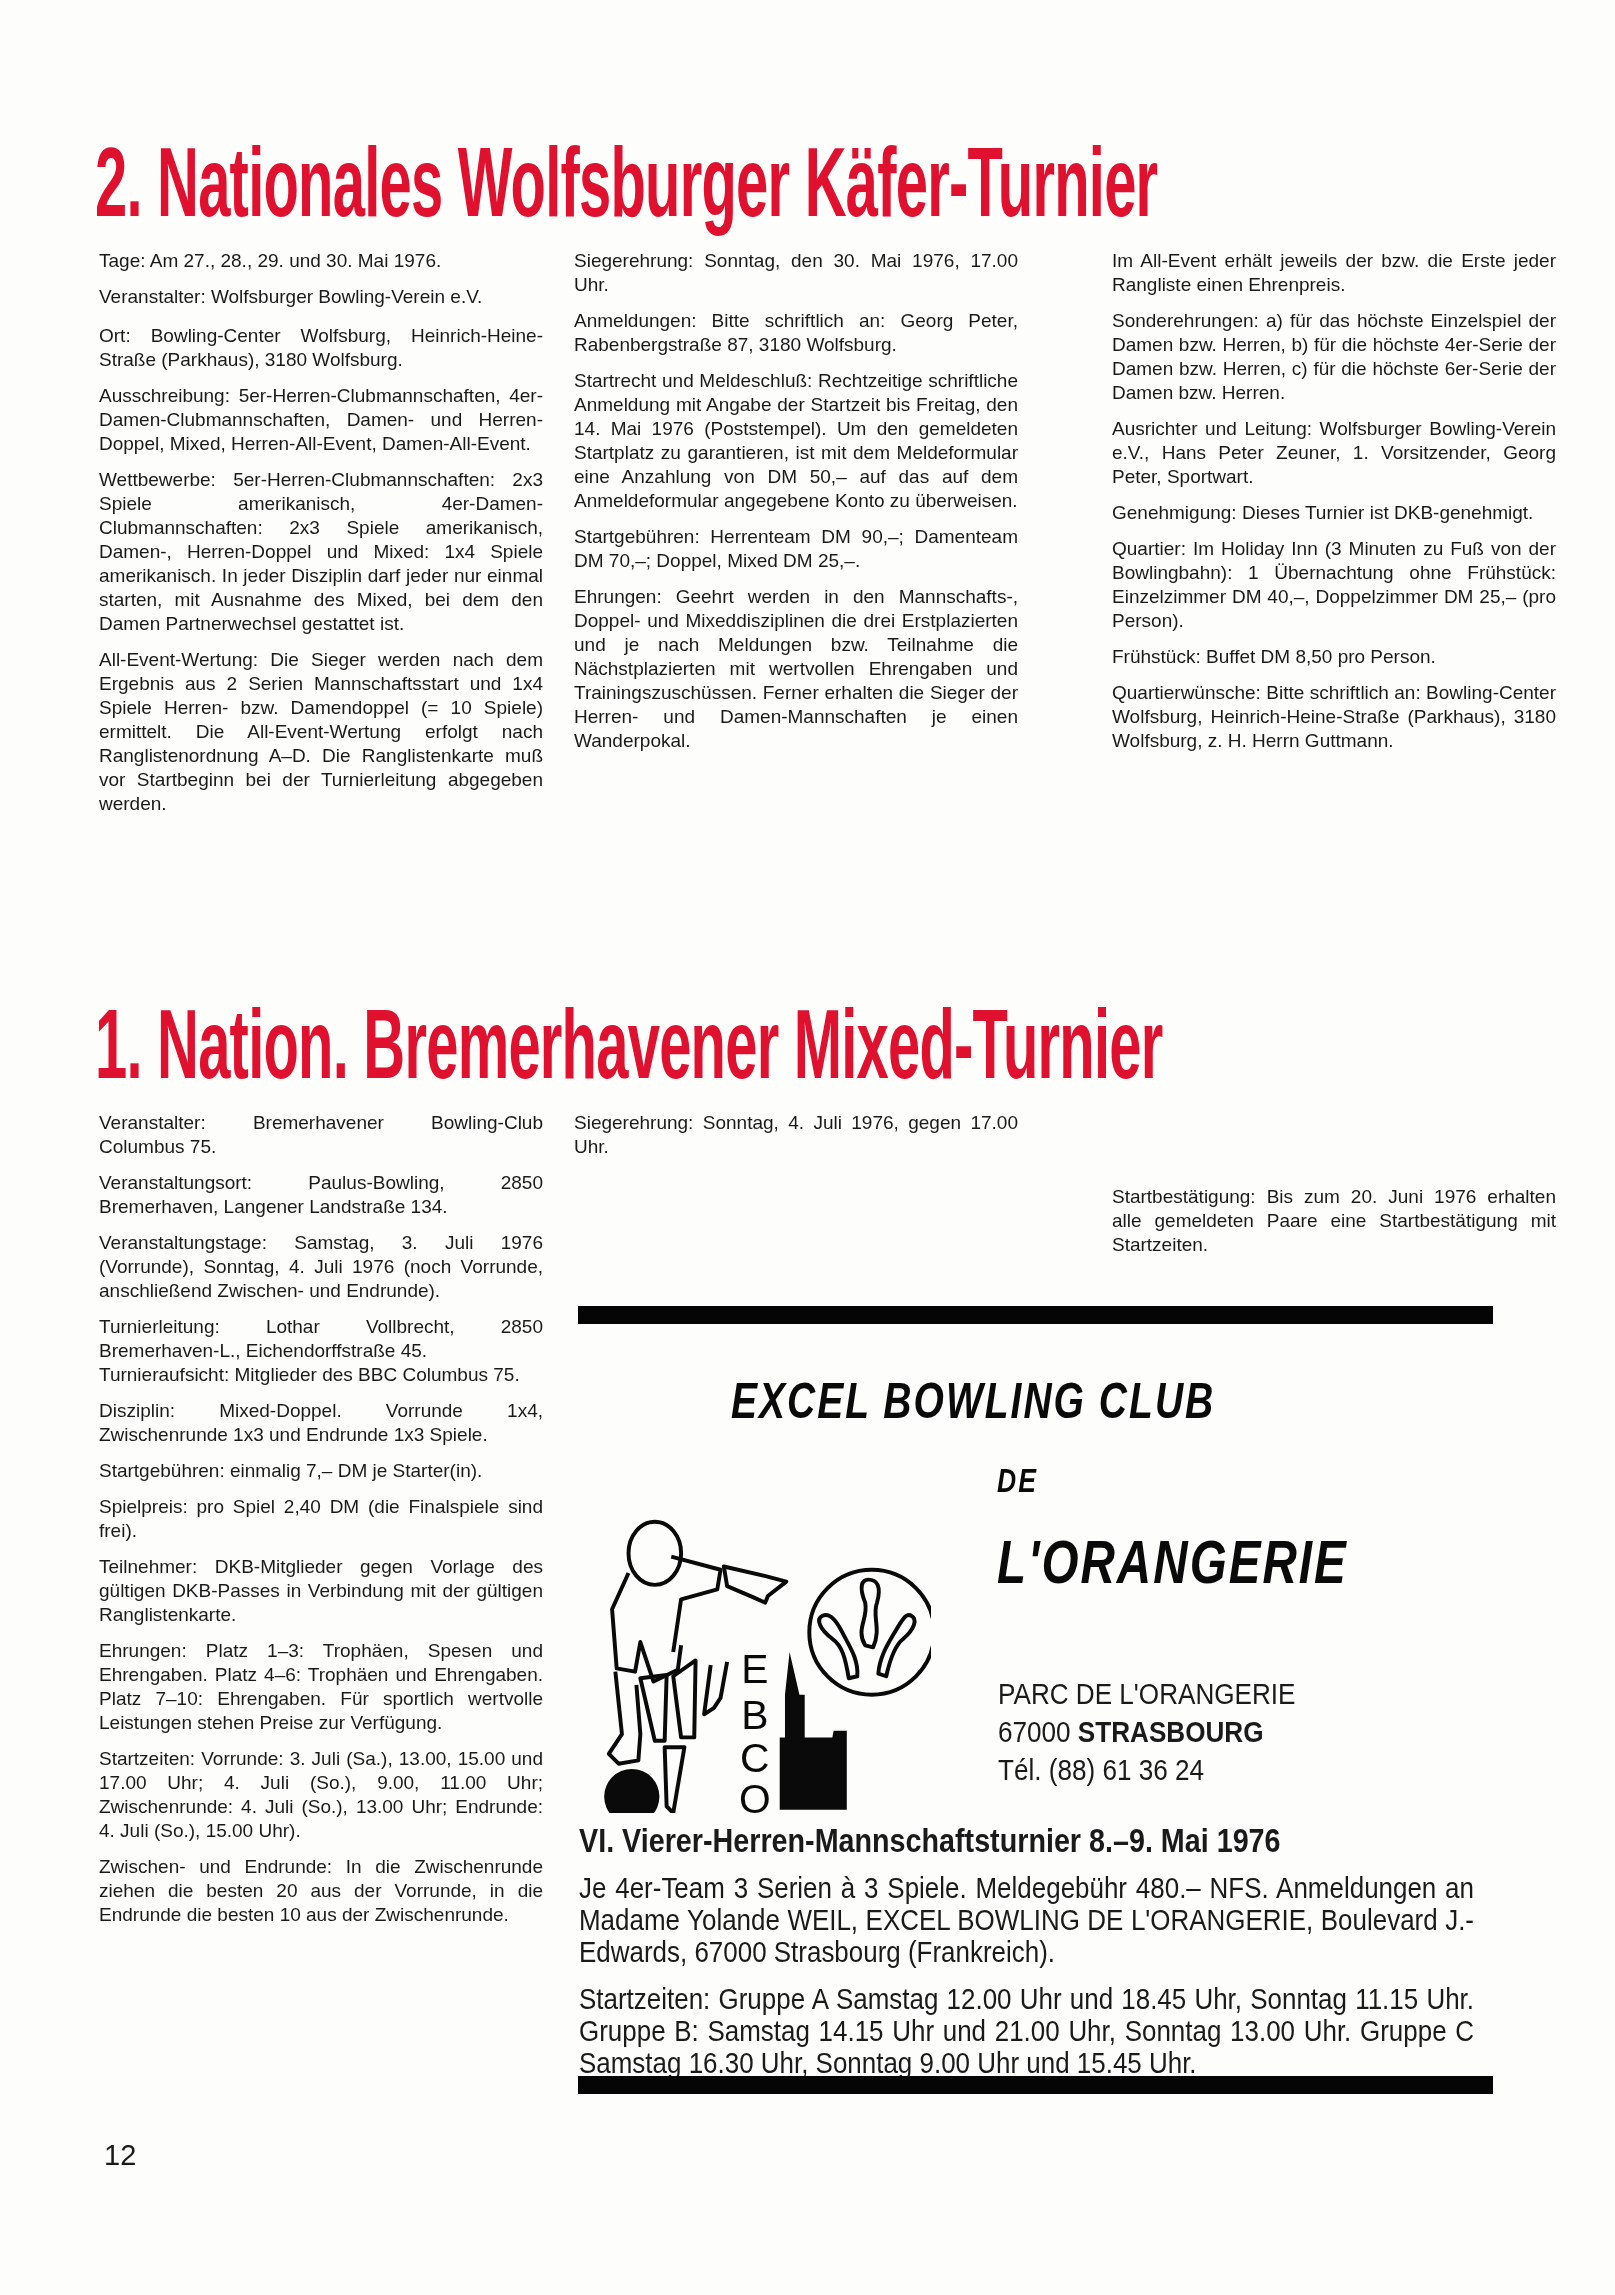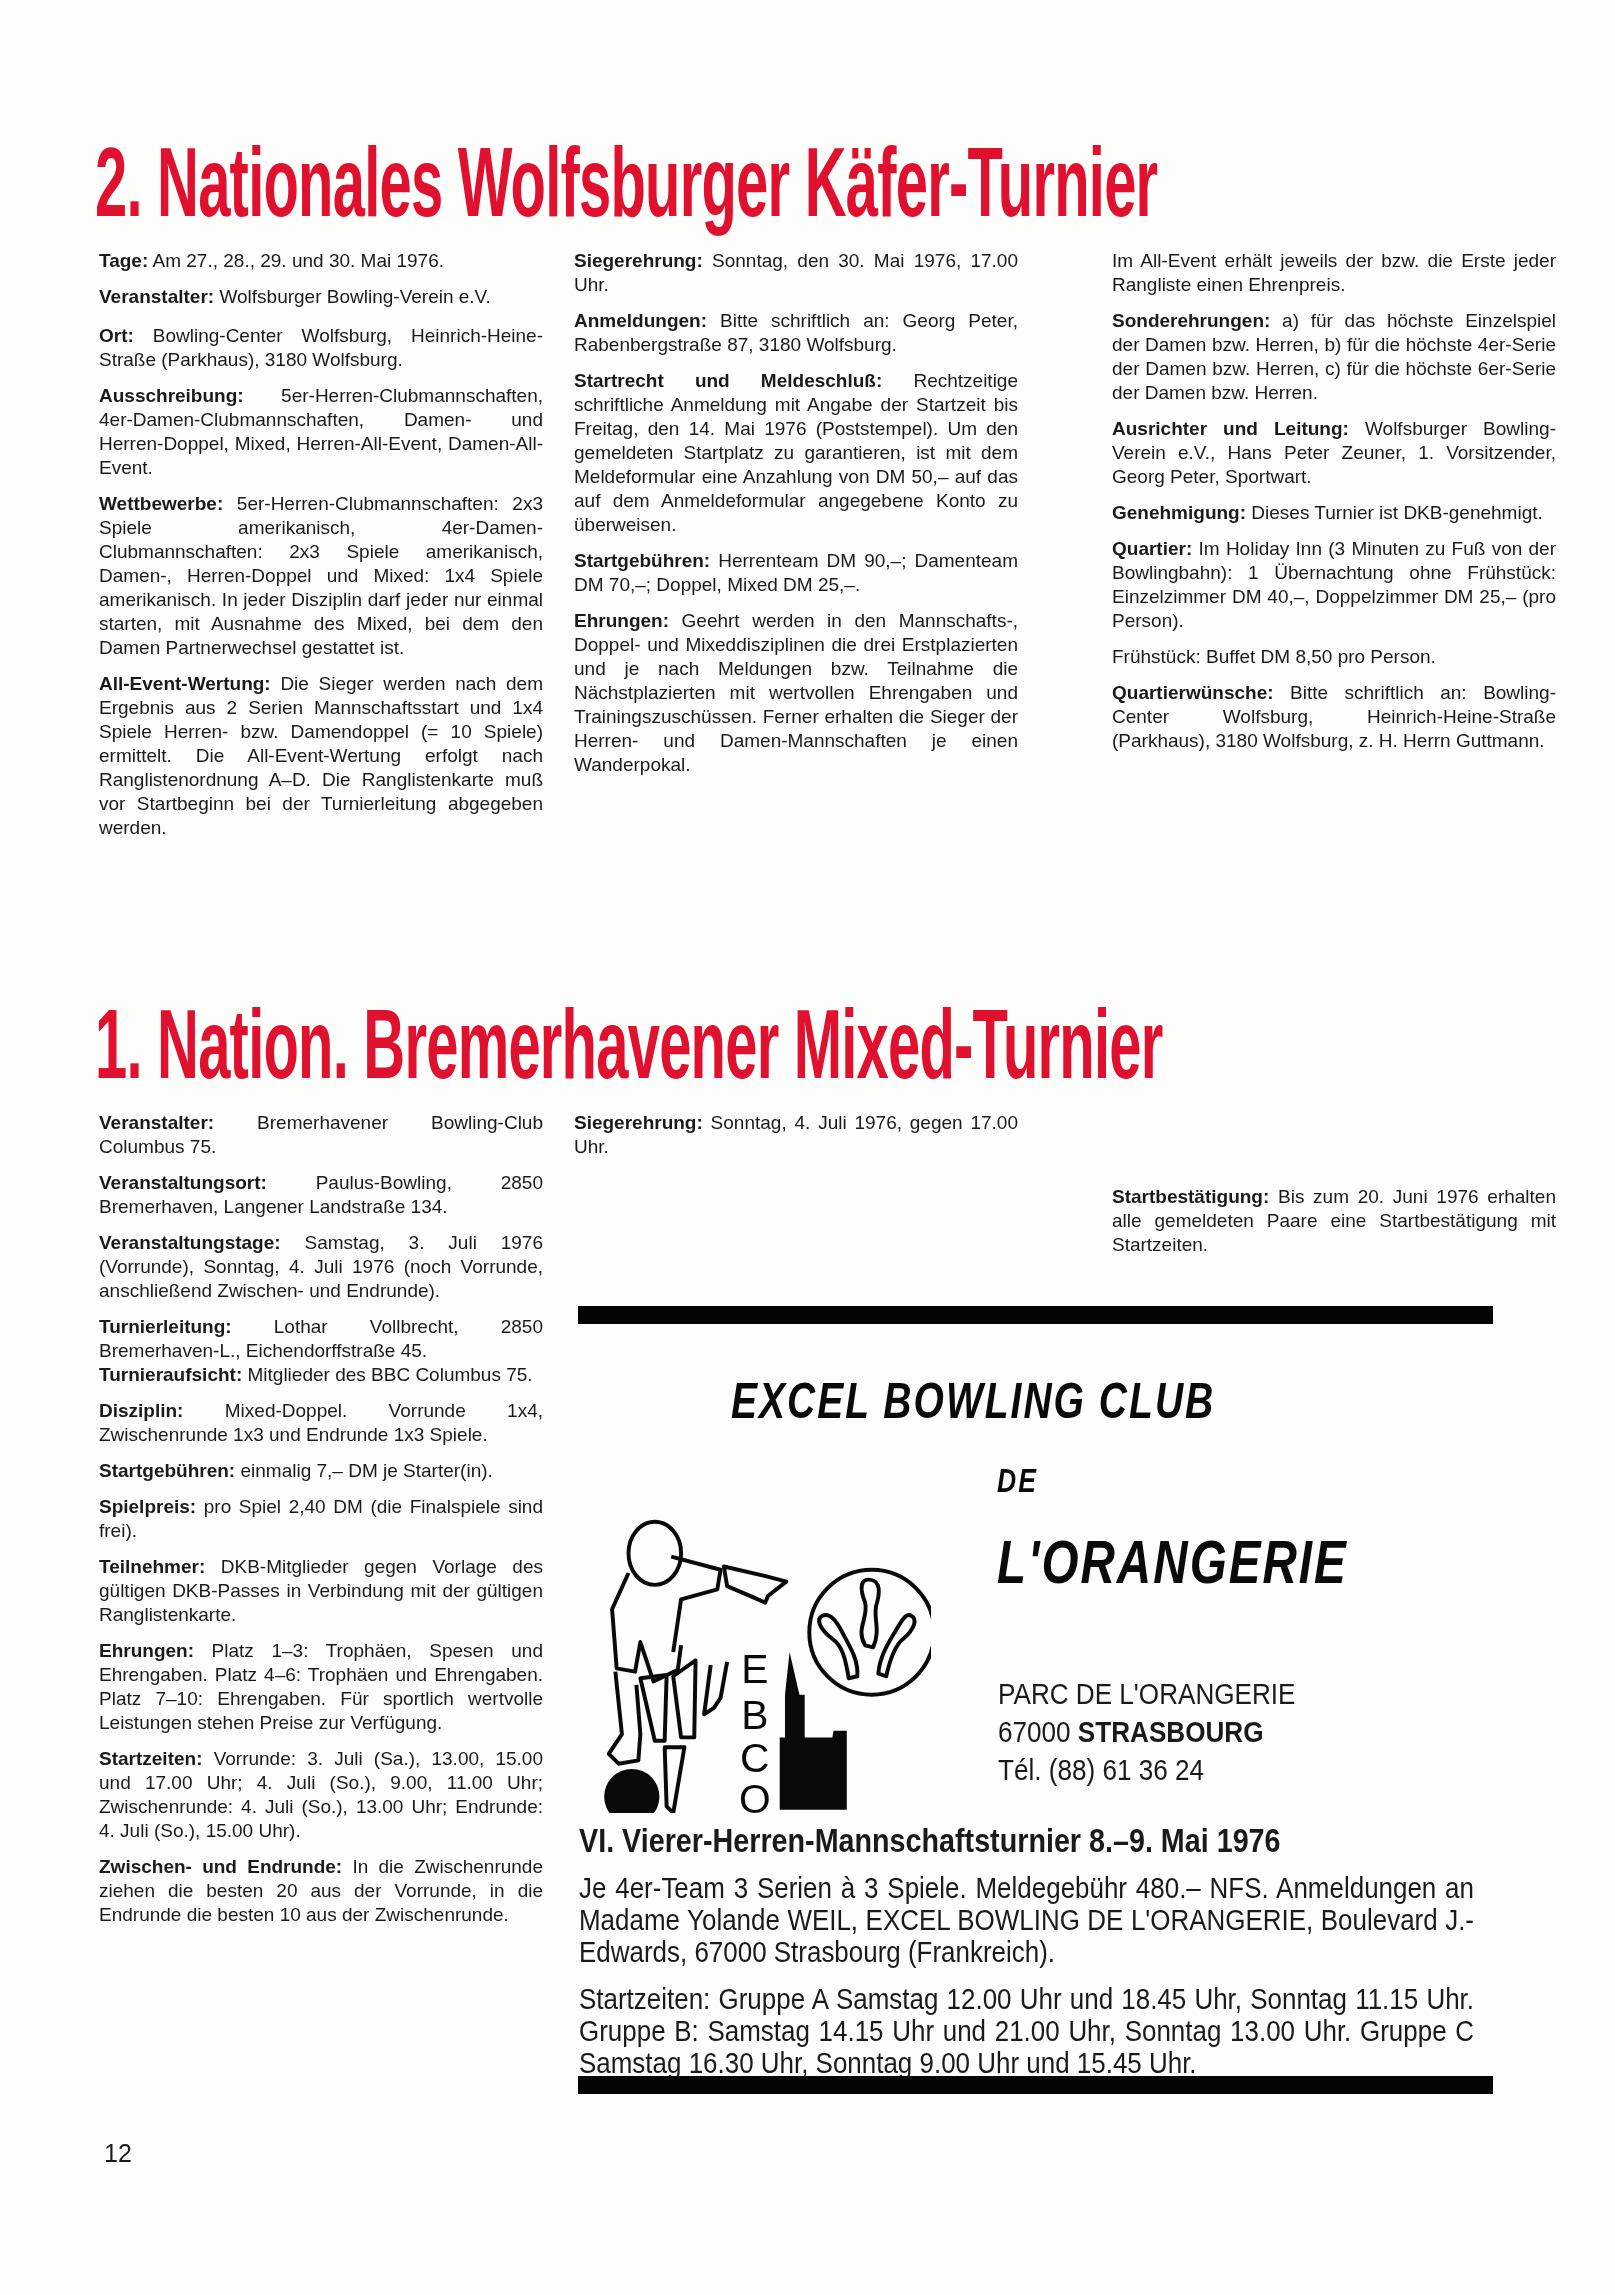--- a/index.html
+++ b/index.html
@@ -13,37 +13,37 @@
     font-size: 99px; line-height: 1; letter-spacing: -1.3px;
     transform-origin: left top; white-space: nowrap;
   }
   #h1 { top: 132px; transform: scaleX(0.585); }
   #h2 { top: 994px; transform: scaleX(0.585); }
   .col {
     position: absolute; font-size: 19px; line-height: 24px; text-align: justify;
     hyphens: manual;
   }
   .col p { margin: 0 0 12px 0; }
-  .col b { font-weight: 700; }
+  .col b { font-weight: 400; }
   .c1 { left: 99px; width: 444px; }
   .c2 { left: 574px; width: 444px; }
   .c3 { left: 1112px; width: 444px; }
   .top { top: 249px; }
   .bot { top: 1111px; }
   .bar { position: absolute; background: #050505; height: 18.4px; }
   .ad-title {
     position: absolute; font-family: "Liberation Sans", sans-serif; font-weight: 700; font-style: italic;
     letter-spacing: 2.6px; color: #0a0a0a; white-space: nowrap; transform-origin: left top;
   }
   .addr { position: absolute; left: 998px; font-size: 29px; line-height: 38px; transform: scaleX(0.9); transform-origin: left top; }
   .addr b { font-weight: 700; }
   .ad-head { position: absolute; left: 579px; top: 1822px; font-size: 33px; font-weight: 700; white-space: nowrap; transform: scaleX(0.87); transform-origin: left top; }
   .ad-body { position: absolute; left: 579px; width: 1000px; font-size: 29px; line-height: 32px; text-align: justify; transform: scaleX(0.895); transform-origin: left top; }
   .ad-body p { margin: 0 0 14.5px 0; }
-  .pagenum { position: absolute; left: 104px; top: 2139px; font-size: 25px; }
+  .pagenum { position: absolute; left: 104px; top: 2139px; font-size: 29px; }
   .logo { position: absolute; left: 589px; top: 1504px; width: 342px; height: 309px; }
 </style>
 </head>
 <body>
 
 <div id="h1" class="headline">2. Nationales Wolfsburger Käfer-Turnier</div>
 
 <div class="col c1 top">
   <p><b>Tage:</b><span> Am 27., 28., 29. und 30. Mai 1976.</span></p>
   <p style="margin-bottom:15px"><b>Veranstalter:</b><span> Wolfsburger Bowling-Verein e.V.</span></p>

